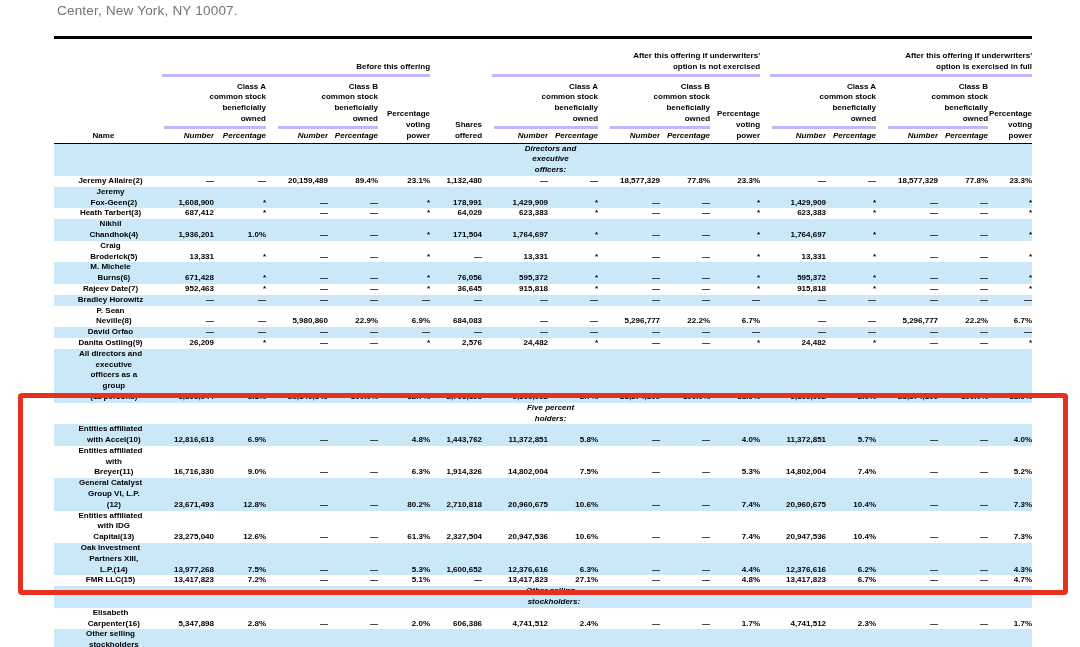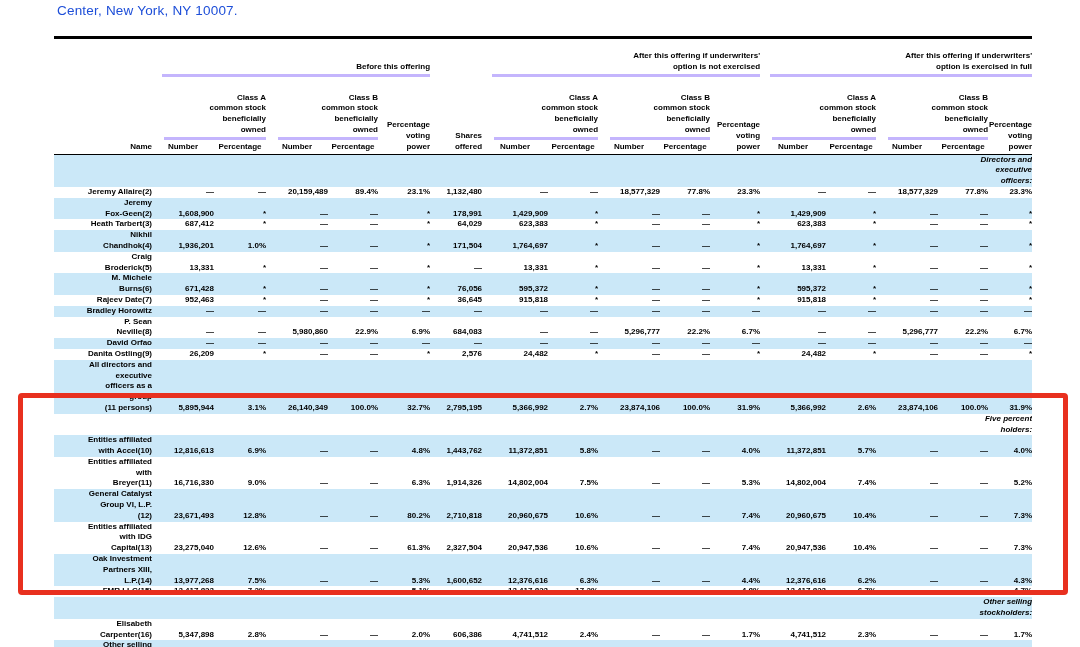--- a/index.html
+++ b/index.html
@@ -3,44 +3,44 @@
 <meta charset="utf-8">
 <style>
   html,body{margin:0;padding:0;}
   body{
     width:1080px;height:647px;position:relative;overflow:hidden;
     background:#ffffff;color:#000;
     font-family:"Liberation Sans", sans-serif;
   }
   .address{
     position:absolute;left:57px;top:3px;
-    font-size:13.5px;color:#1d4ed8;letter-spacing:.2px;
+    font-size:13.5px;color:#737373;letter-spacing:.2px;
   }
   .rule-top{position:absolute;left:54px;top:36px;width:978px;height:3px;background:#000;}
   .tbl{position:absolute;left:54px;top:39px;}
   table{
     border-collapse:collapse;table-layout:fixed;width:978px;
     font-size:8px;font-weight:700;color:#000;
   }
   th,td{padding:0;vertical-align:bottom;line-height:10.8px;overflow:hidden;}
   thead th{font-weight:700;}
   .group{padding-top:12px;}
   .glabel,.slabel{
     white-space:pre-line;text-align:right;
     border-bottom:3px solid #c4b5fd;padding-bottom:1px;
   }
   .glabel{margin-left:10px;}
-  .slabel{margin-left:12px;margin-top:16px;}
+  .slabel{margin-left:12px;margin-top:5px;}
   .colhead{white-space:pre-line;text-align:right;vertical-align:bottom;}
-  .name-head{text-align:right;vertical-align:bottom;padding-left:1px;}
-  .num-h{text-align:center;padding-top:2px;}
+  .name-head{text-align:center;vertical-align:bottom;padding-left:1px;}
+  .num-h{text-align:right;padding-top:2px;font-style:italic;}
   .name-head,.colhead,.num-h{border-bottom:1.2px solid #000;padding-bottom:1px;}
   tbody td{text-align:right;}
   tbody td.name-cell{
-    text-align:right;white-space:pre-line;padding-left:15px;
+    text-align:center;white-space:pre-line;padding-left:15px;
   }
   tbody td.section{font-style:italic;}
   tr.shade{background:var(--stripe,#cbe8f8);}
   .hl-box{
     position:absolute;left:18px;top:393px;width:1040px;height:192px;
     border:5px solid var(--highlight,#e8301f);border-radius:4px;
     z-index:5;pointer-events:none;background:transparent;
   }
 </style>
 </head>
@@ -502,21 +502,21 @@
         </tr>
         <tr>
           <td class="name-cell">FMR LLC(15)</td>
           <td>13,417,823</td>
           <td>7.2%</td>
           <td>—</td>
           <td>—</td>
           <td>5.1%</td>
           <td>—</td>
           <td>13,417,823</td>
-          <td>17.2%</td>
+          <td>27.1%</td>
           <td>—</td>
           <td>—</td>
           <td>4.8%</td>
           <td>13,417,823</td>
           <td>6.7%</td>
           <td>—</td>
           <td>—</td>
           <td>4.7%</td>
         </tr>
         <tr class="shade">

